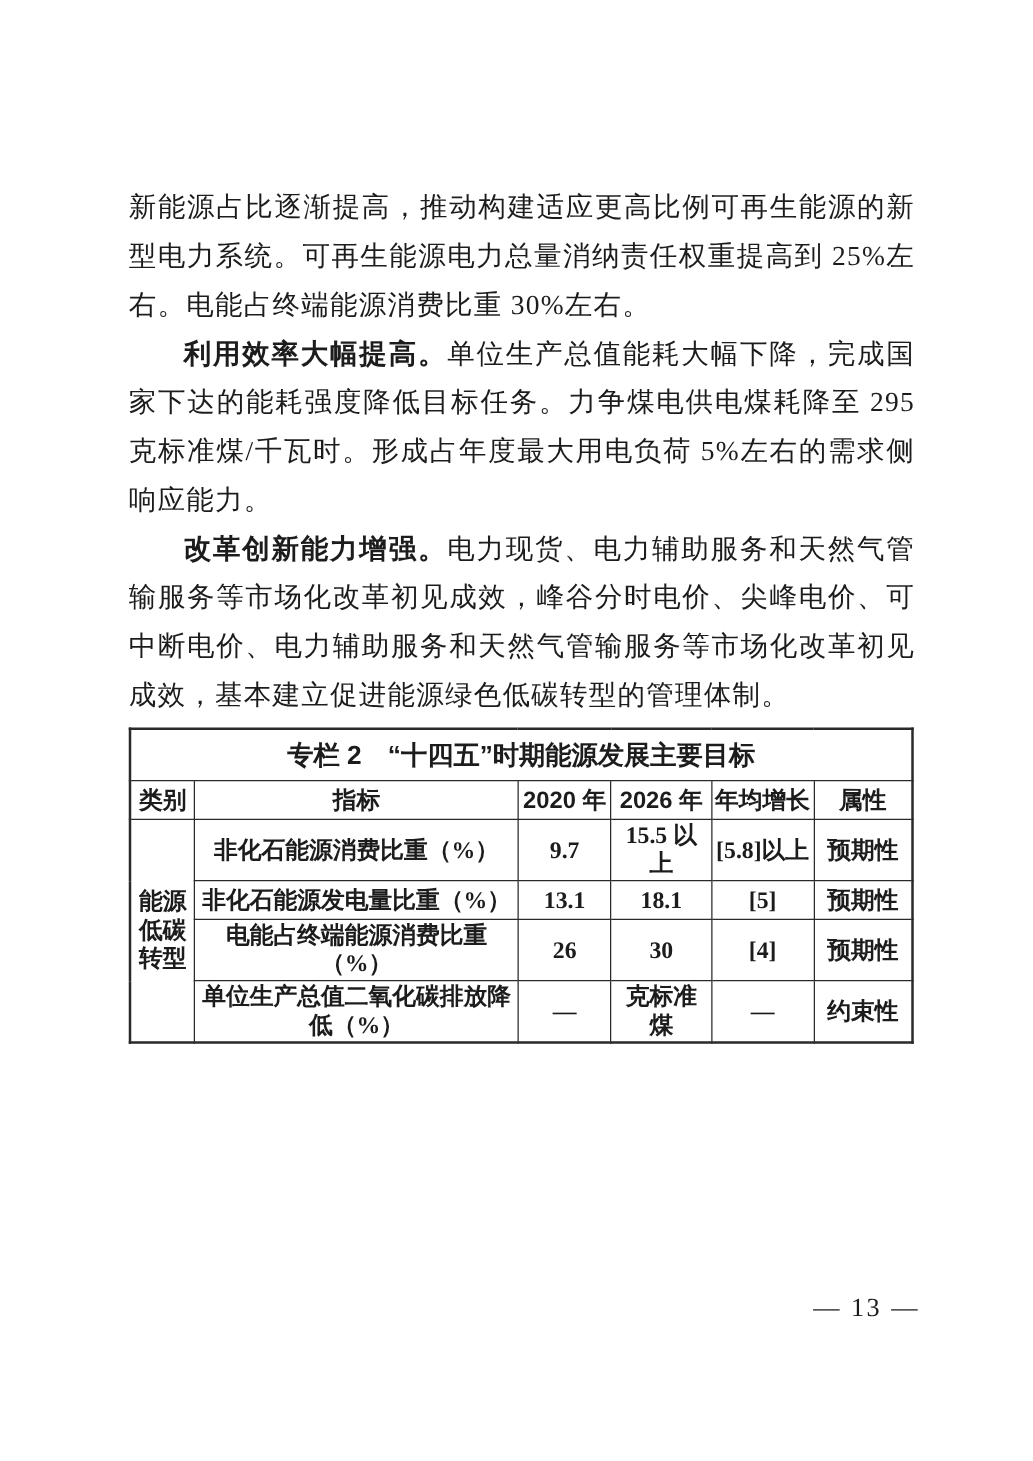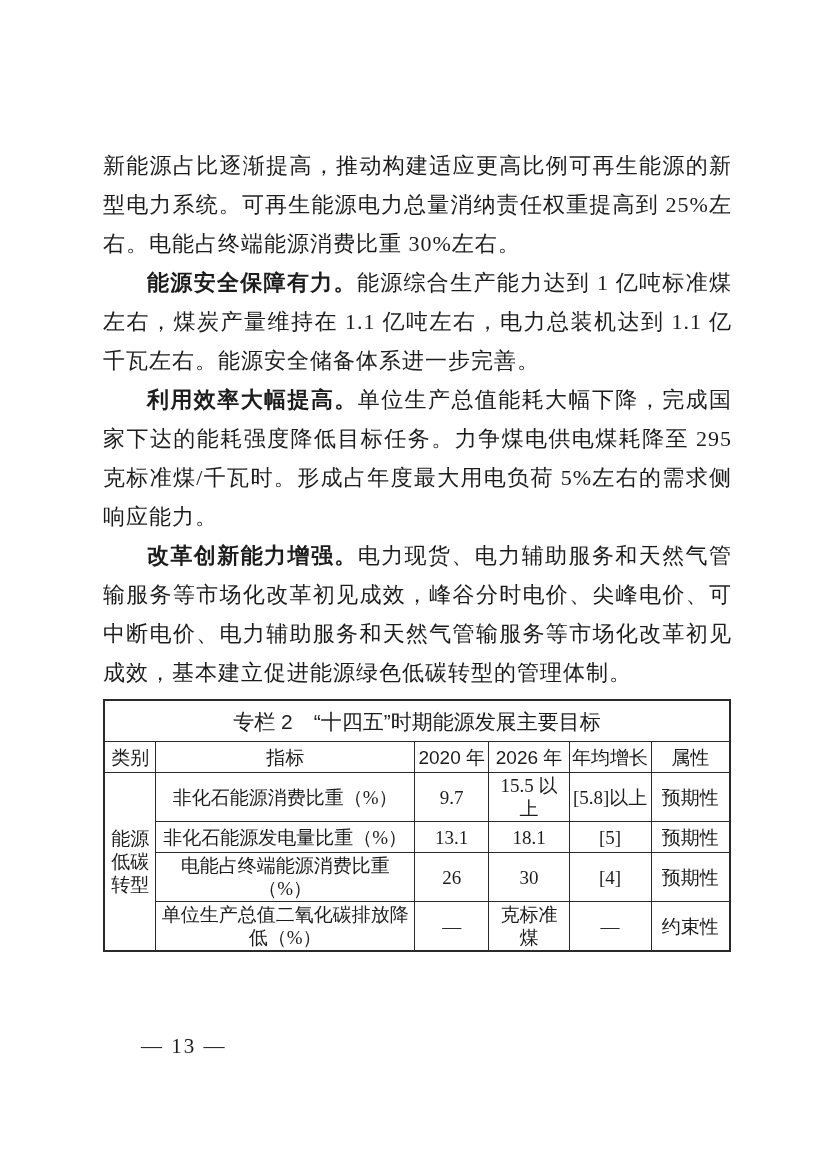--- a/index.html
+++ b/index.html
@@ -44,21 +44,21 @@
     table-layout: fixed;
     border: 2px solid #2a2a2a;
   }
   table.target-table td, table.target-table th {
     border: 1px solid #2a2a2a;
     text-align: center;
     vertical-align: middle;
     padding: 1px 2px;
     font-size: 19px;
     line-height: 23px;
-    font-weight: 400;
+    font-weight: 700;
   }
   .tbl-title {
     height: 38px;
     font-family: "Liberation Sans", "DejaVu Sans", sans-serif;
     font-weight: 700;
     font-size: 21px !important;
   }
   .tbl-head th {
     height: 28px;
     font-family: "Liberation Sans", "DejaVu Sans", sans-serif;
@@ -70,34 +70,34 @@
   .category-cell {
     white-space: pre-line;
     font-size: 19px;
     line-height: 26px;
   }
   .page-number {
     position: absolute;
     left: 103px;
     top: 1034px;
     width: 595px;
+    text-align: right;
     font-size: 21px;
     letter-spacing: 2px;
     padding-left: 38px;
   }
 </style>
 </head>
 <body>
 
 <div class="page">
   <div class="content">
 
     <div class="body-text">
       <p><span>新能源占比逐渐提高，推动构建适应更高比例可再生能源的新型电力系统。可再生能源电力总量消纳责任权重提高到 25%左右。电能占终端能源消费比重 30%左右。</span></p>
-      <p class="indent"><span class="lead">能源安全保障有力。</span><span>能源综合生产能力达到 1 亿吨标准煤左右，煤炭产量维持在 1.1 亿吨左右，电力总装机达到 1.1 亿千瓦左右。能源安全储备体系进一步完善。</span></p>
       <p class="indent"><span class="lead">利用效率大幅提高。</span><span>单位生产总值能耗大幅下降，完成国家下达的能耗强度降低目标任务。力争煤电供电煤耗降至 295 克标准煤/千瓦时。形成占年度最大用电负荷 5%左右的需求侧响应能力。</span></p>
       <p class="indent"><span class="lead">改革创新能力增强。</span><span>电力现货、电力辅助服务和天然气管输服务等市场化改革初见成效，峰谷分时电价、尖峰电价、可中断电价、电力辅助服务和天然气管输服务等市场化改革初见成效，基本建立促进能源绿色低碳转型的管理体制。</span></p>
     </div>
 
     <table class="target-table">
       <colgroup>
         <col style="width:8.3%">
         <col style="width:41.3%">
         <col style="width:11.9%">
         <col style="width:12.8%">

